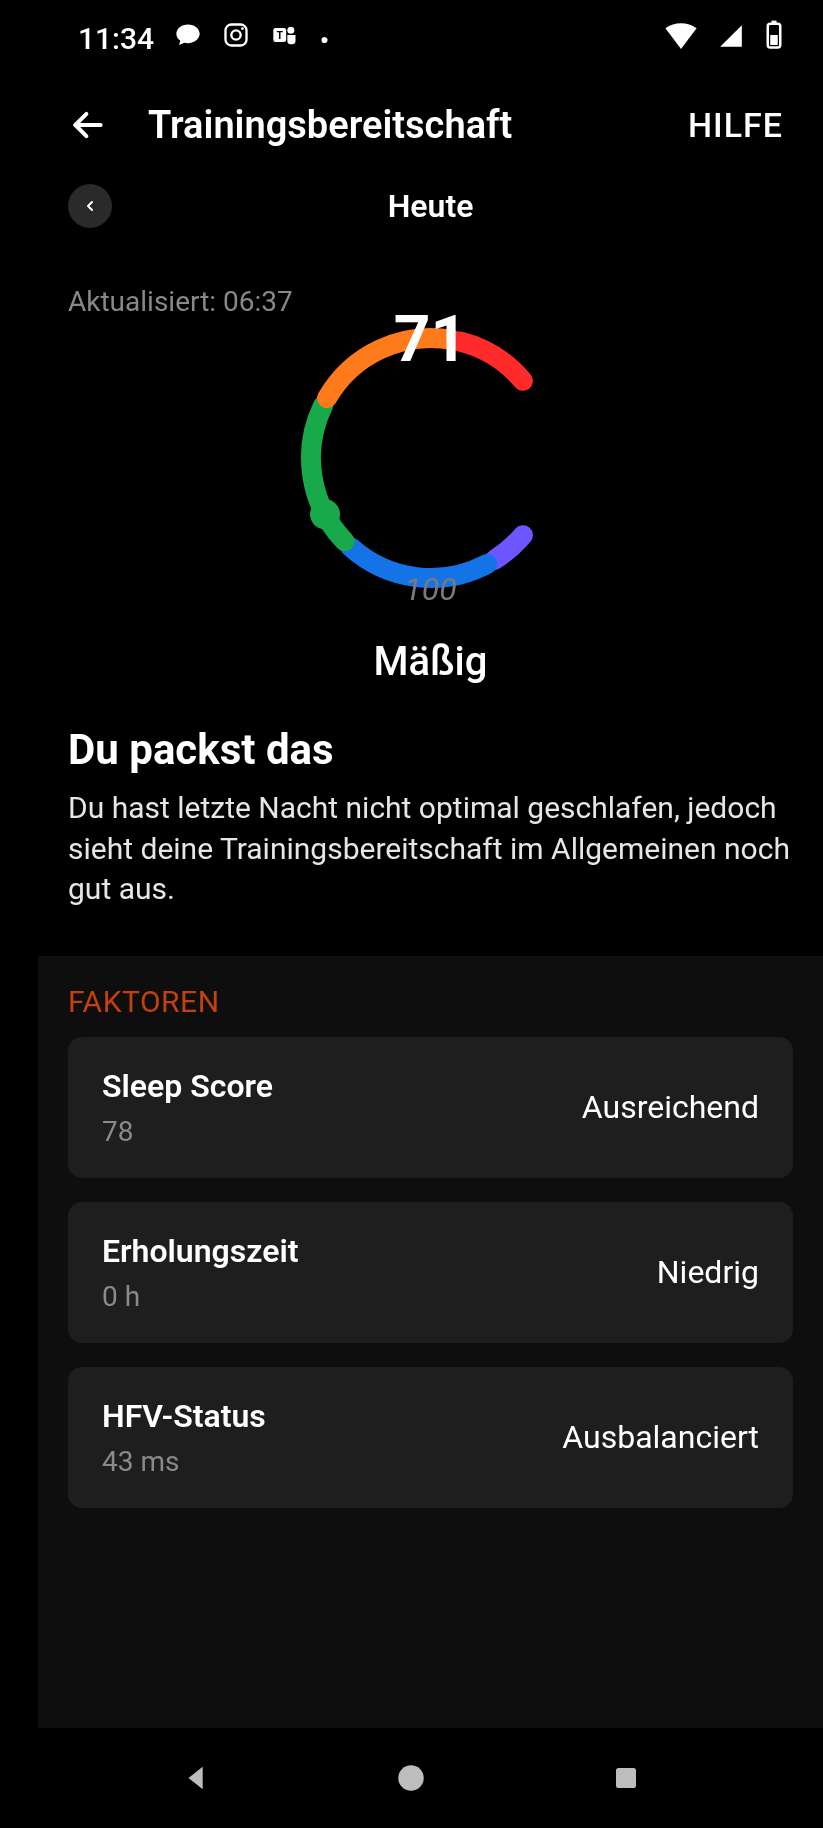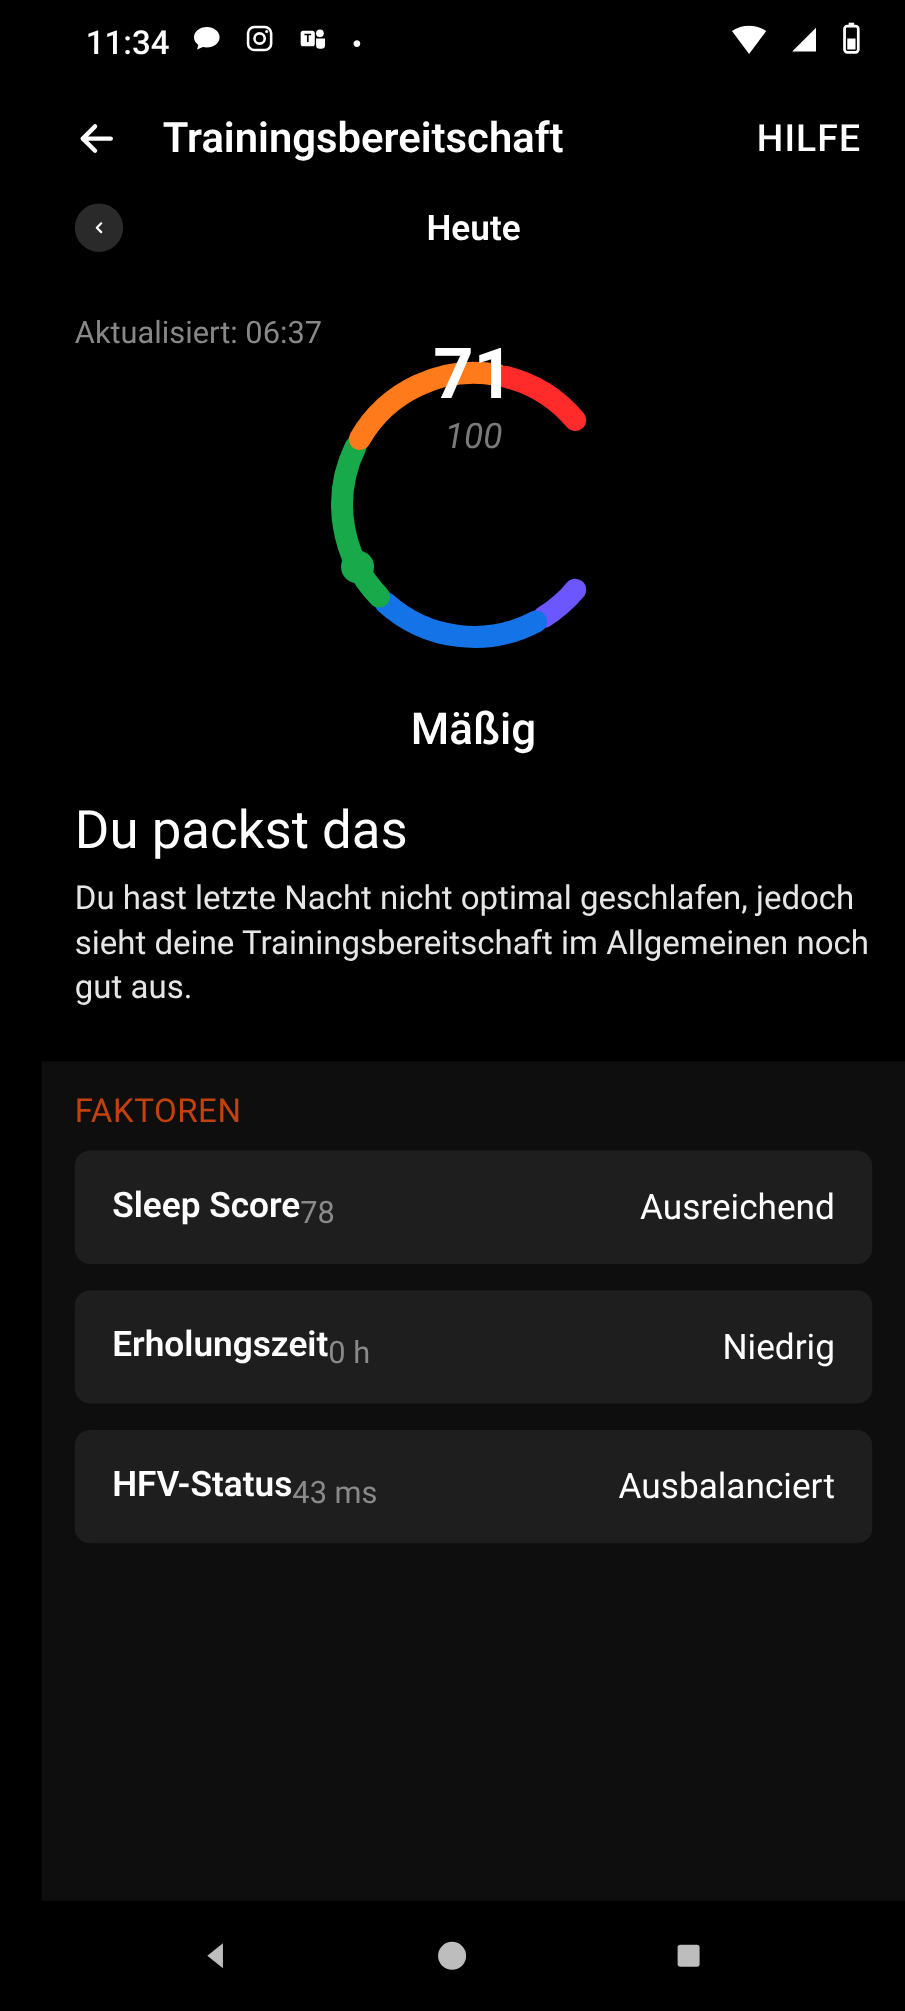--- a/index.html
+++ b/index.html
@@ -90,39 +90,39 @@
     position: relative;
     width: 300px; height: 300px;
   }
   .gauge svg { display: block; }
   .gauge-center {
     position: absolute;
     top: 0; left: 0; right: 0; bottom: 0;
     display: flex;
     flex-direction: column;
     align-items: center;
-    justify-content: flex-start;
+    justify-content: space-between;
   }
   .gauge-value { font-size: 64px; font-weight: 700; line-height: 1; }
   .gauge-max   { font-size: 32px; color: #7a7a7a; margin-top: 4px; font-style: italic; }
 
   .gauge .indicator-dot {
     fill: #18a94b;
   }
 
   .rating-label {
     text-align: center;
     font-size: 40px;
     font-weight: 500;
     margin-top: 30px;
   }
 
   
   .msg-block { padding: 40px 30px 46px 30px; }
-  .msg-title { font-size: 48px; font-weight: 400; margin-bottom: 14px; }
+  .msg-title { font-size: 42px; font-weight: 700; margin-bottom: 14px; }
   .msg-body  { font-size: 30px; font-weight: 400; line-height: 1.35; color: #e6e6e6; }
 
   
   .factors-section {
     background: #0e0e0e;
     padding: 28px 0 0 0;
     height: 100%;
   }
   .factors-heading {
     color: #c2410c;
@@ -132,21 +132,21 @@
   }
   .factor-card {
     background: #1e1e1e;
     border-radius: 14px;
     margin: 0 30px 24px 30px;
     padding: 30px 34px;
     display: flex;
     justify-content: space-between;
     align-items: center;
   }
-  .factor-left { display: flex; }
+  .factor-left { display: flex; flex-direction: column; }
   .factor-name  { font-size: 32px; font-weight: 600; }
   .factor-value { font-size: 28px; color: #8a8a8a; margin-top: 10px; }
   .factor-status { font-size: 32px; font-weight: 400; }
 
   .factor-card.cut {
     padding-bottom: 0;
     overflow: hidden;
     height: 58px;
   }
 

